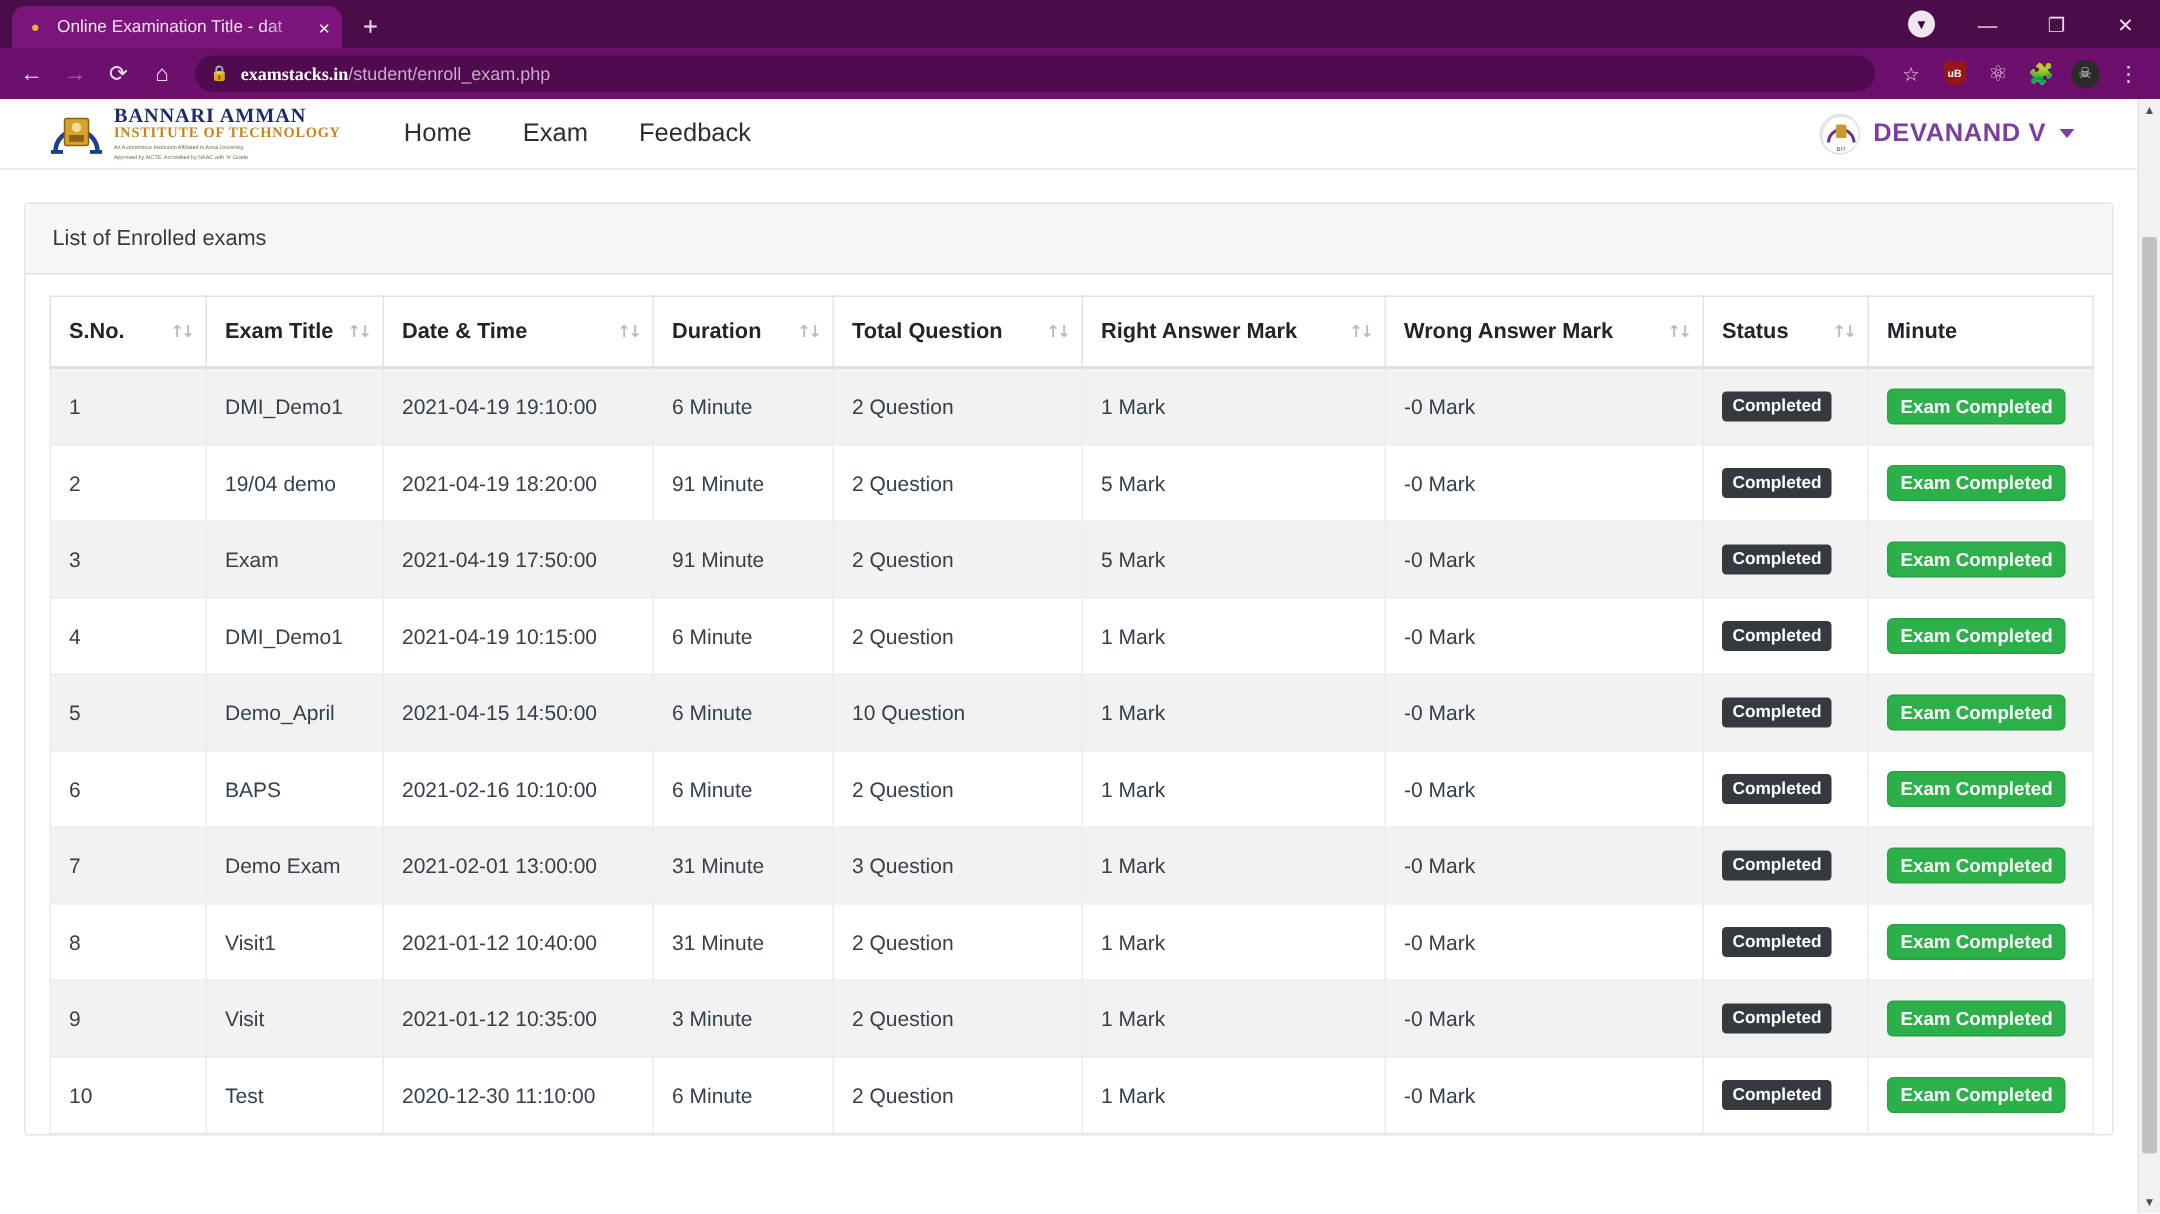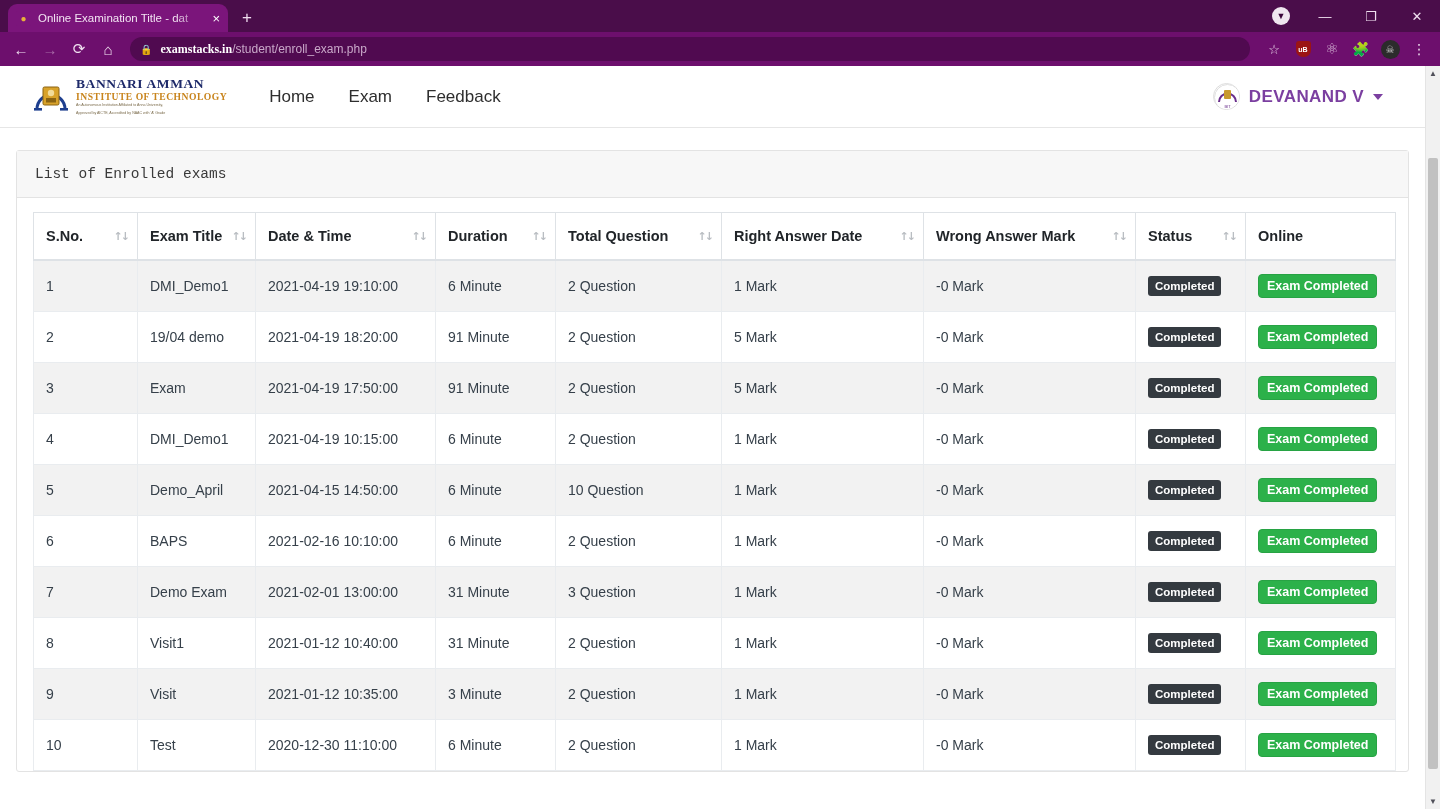--- a/index.html
+++ b/index.html
@@ -81,21 +81,21 @@
     display: flex; align-items: center; justify-content: center; font-size: 10px; color: #d8d8d8;
   }
   .ext-kebab { color: #eadbea; font-size: 14px; letter-spacing: 0; }
 
   
   .viewport { flex: 1 1 auto; background: #ffffff; display: flex; overflow: hidden; position: relative; }
   .page { flex: 1 1 auto; overflow: hidden; }
 
   
   .site-nav {
-    height: 62px; background: #ffffff; border-bottom: 1px solid #e6e6e6;
+    height: 47px; background: #ffffff; border-bottom: 1px solid #e6e6e6;
     display: flex; align-items: center; padding: 0 20px;
   }
   .logo { display: flex; align-items: center; gap: 6px; margin-left: 12px; }
   .logo-mark { width: 38px; height: 36px; position: relative; flex: 0 0 38px; }
   .logo-text { line-height: 1; }
   .lt1 { font-family: "Liberation Serif", serif; font-size: 13.5px; font-weight: 700; color: #1e2a6a; letter-spacing: .6px; }
   .lt2 { font-family: "Liberation Serif", serif; font-size: 9.6px; font-weight: 700; color: #c8841c; letter-spacing: .5px; margin-top: 1px; }
   .lt3 { font-size: 3.6px; color: #7a6a4a; margin-top: 2px; line-height: 1.45; white-space: nowrap; }
 
   .nav-links { display: flex; align-items: center; gap: 34px; margin-left: 42px; }
@@ -110,21 +110,21 @@
   .caret-dn {
     width: 0; height: 0; border-left: 5px solid transparent; border-right: 5px solid transparent;
     border-top: 6px solid #7b3fa0;
   }
 
   
   .content { padding: 22px 16px 0 16px; }
   .card { border: 1px solid #e3e3e3; border-radius: 3px; background: #fff; }
   .card-head {
     background: #f7f7f7; border-bottom: 1px solid #e3e3e3;
-    padding: 15px 18px; font-size: 14.5px; color: #3a3a3a; font-family: Liberation Mono, monospace;
+    padding: 15px 18px; font-size: 14.5px; color: #3a3a3a;
   }
   .card-body { padding: 14px 16px 0 16px; }
 
   .dt-top { display: flex; align-items: center; justify-content: space-between; padding: 6px 0 14px 0; }
   .dt-len { font-size: 14.5px; color: #3a3a3a; display: flex; align-items: center; gap: 8px; }
   .len-select {
     height: 30px; width: 52px; border: 1px solid #ccc; border-radius: 4px; background: #fff;
     font-size: 12.5px; color: #333; padding: 0 4px 0 8px;
     display: flex; align-items: center; justify-content: space-between; cursor: pointer;
   }
@@ -282,24 +282,24 @@
                   <col style="width:110px">
                   <col style="width:150px">
               </colgroup>
               <thead>
                 <tr>
                   <th><span>S.No.</span><span class="sortic">↑↓</span></th>
                   <th><span>Exam Title</span><span class="sortic">↑↓</span></th>
                   <th><span>Date &amp; Time</span><span class="sortic">↑↓</span></th>
                   <th><span>Duration</span><span class="sortic">↑↓</span></th>
                   <th><span>Total Question</span><span class="sortic">↑↓</span></th>
-                  <th><span>Right Answer Date</span><span class="sortic">↑↓</span></th>
+                  <th><span>Right Answer Mark</span><span class="sortic">↑↓</span></th>
                   <th><span>Wrong Answer Mark</span><span class="sortic">↑↓</span></th>
                   <th><span>Status</span><span class="sortic">↑↓</span></th>
-                  <th><span>Online</span></th>
+                  <th><span>Minute</span></th>
                 </tr>
               </thead>
               <tbody id="tbody">
                   <tr>
                     <td>1</td>
                     <td>DMI_Demo1</td>
                     <td>2021-04-19 19:10:00</td>
                     <td>6 Minute</td>
                     <td>2 Question</td>
                     <td>1 Mark</td>

